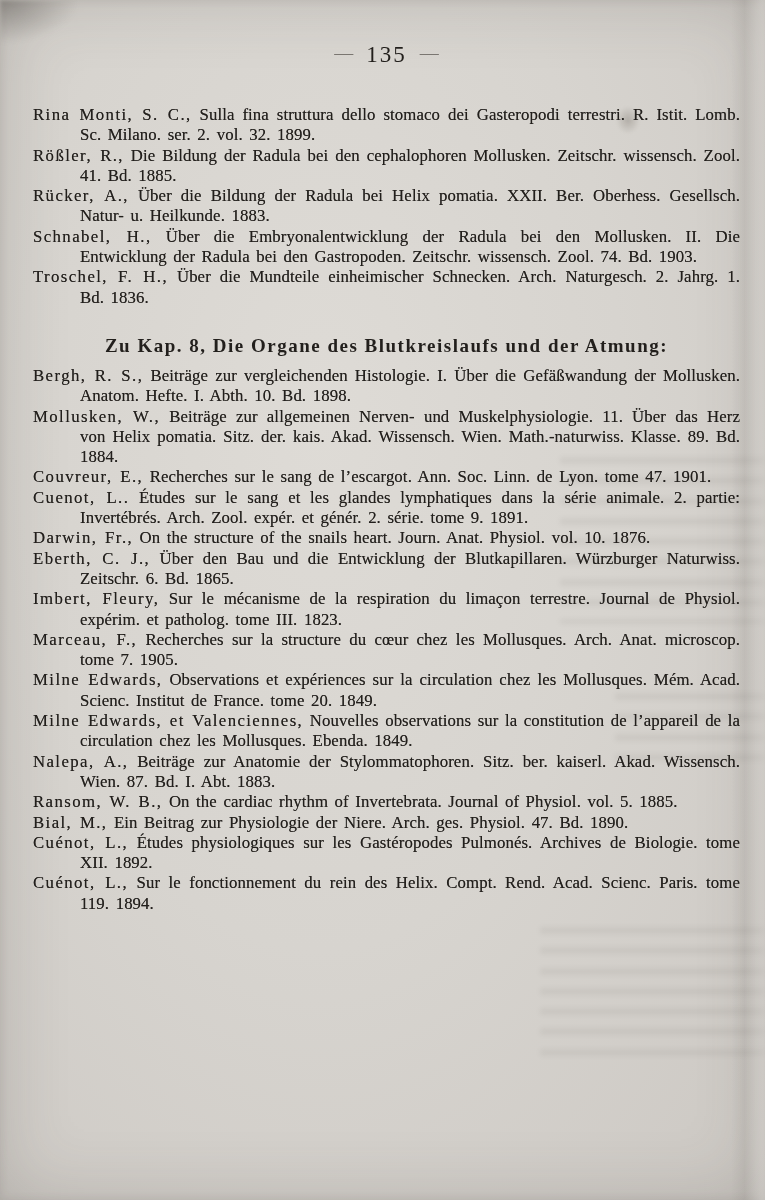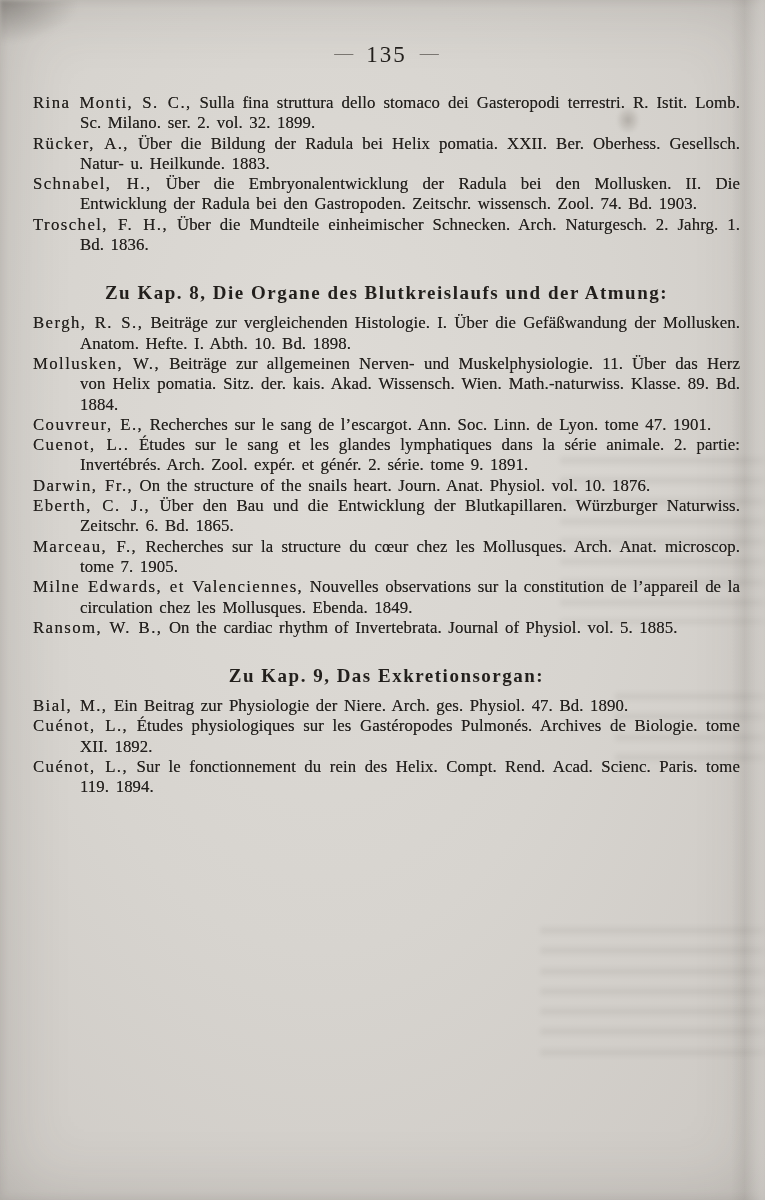--- a/index.html
+++ b/index.html
@@ -47,21 +47,21 @@
   }
   
   .content {
     position: absolute; z-index: 2;
     left: 33px; top: 0;
     width: 707px;
   }
   .page-header {
     text-align: center;
     padding-top: 42px;
-    margin-bottom: 24px;
+    margin-bottom: 36px;
     font-size: 23px;
     line-height: 26px;
   }
   .page-number { letter-spacing: 2px; }
   .dash {
     color: var(--faded-ink, #76726d);
     font-size: 19px;
     margin: 0 13px;
     position: relative; top: -3px;
   }
@@ -96,32 +96,35 @@
   <div class="artifact ghost ghost-1"></div>
   <div class="artifact ghost ghost-2"></div>
   <div class="artifact ghost ghost-3"></div>
   <div class="artifact edge-right"></div>
 
   <div class="content">
     <div class="page-header"><span class="dash">—</span><span class="page-number">135</span><span class="dash">—</span></div>
 
     <div id="sections">
         <p class="entry"><span class="author">Rina Monti, S. C.,</span> <span class="entry-text">Sulla fina struttura dello stomaco dei Gasteropodi terrestri. R. Istit. Lomb. Sc. Milano. ser. 2. vol. 32. 1899.</span></p>
+        <p class="entry"><span class="author">Rößler, R.,</span> <span class="entry-text">Die Bildung der Radula bei den cephalophoren Mollusken. Zeitschr. wissensch. Zool. 41. Bd. 1885.</span></p>
         <p class="entry"><span class="author">Rücker, A.,</span> <span class="entry-text">Über die Bildung der Radula bei Helix pomatia. XXII. Ber. Oberhess. Gesellsch. Natur- u. Heilkunde. 1883.</span></p>
         <p class="entry"><span class="author">Schnabel, H.,</span> <span class="entry-text">Über die Embryonalentwicklung der Radula bei den Mollusken. II. Die Entwicklung der Radula bei den Gastropoden. Zeitschr. wissensch. Zool. 74. Bd. 1903.</span></p>
         <p class="entry"><span class="author">Troschel, F. H.,</span> <span class="entry-text">Über die Mundteile einheimischer Schnecken. Arch. Naturgesch. 2. Jahrg. 1. Bd. 1836.</span></p>
         <h2 class="section-heading">Zu Kap. 8, Die Organe des Blutkreislaufs und der Atmung:</h2>
         <p class="entry"><span class="author">Bergh, R. S.,</span> <span class="entry-text">Beiträge zur vergleichenden Histologie. I. Über die Gefäßwandung der Mollusken. Anatom. Hefte. I. Abth. 10. Bd. 1898.</span></p>
         <p class="entry"><span class="author">Mollusken, W.,</span> <span class="entry-text">Beiträge zur allgemeinen Nerven- und Muskelphysiologie. 11. Über das Herz von Helix pomatia. Sitz. der. kais. Akad. Wissensch. Wien. Math.-naturwiss. Klasse. 89. Bd. 1884.</span></p>
         <p class="entry"><span class="author">Couvreur, E.,</span> <span class="entry-text">Recherches sur le sang de l’escargot. Ann. Soc. Linn. de Lyon. tome 47. 1901.</span></p>
         <p class="entry"><span class="author">Cuenot, L..</span> <span class="entry-text">Études sur le sang et les glandes lymphatiques dans la série animale. 2. partie: Invertébrés. Arch. Zool. expér. et génér. 2. série. tome 9. 1891.</span></p>
         <p class="entry"><span class="author">Darwin, Fr.,</span> <span class="entry-text">On the structure of the snails heart. Journ. Anat. Physiol. vol. 10. 1876.</span></p>
         <p class="entry"><span class="author">Eberth, C. J.,</span> <span class="entry-text">Über den Bau und die Entwicklung der Blutkapillaren. Würzburger Naturwiss. Zeitschr. 6. Bd. 1865.</span></p>
+        <p class="entry"><span class="author">Imbert, Fleury,</span> <span class="entry-text">Sur le mécanisme de la respiration du limaçon terrestre. Journal de Physiol. expérim. et patholog. tome III. 1823.</span></p>
         <p class="entry"><span class="author">Marceau, F.,</span> <span class="entry-text">Recherches sur la structure du cœur chez les Mollusques. Arch. Anat. microscop. tome 7. 1905.</span></p>
+        <p class="entry"><span class="author">Milne Edwards,</span> <span class="entry-text">Observations et expériences sur la circulation chez les Mollusques. Mém. Acad. Scienc. Institut de France. tome 20. 1849.</span></p>
         <p class="entry"><span class="author">Milne Edwards, et Valenciennes,</span> <span class="entry-text">Nouvelles observations sur la constitution de l’appareil de la circulation chez les Mollusques. Ebenda. 1849.</span></p>
+        <p class="entry"><span class="author">Nalepa, A.,</span> <span class="entry-text">Beiträge zur Anatomie der Stylommatophoren. Sitz. ber. kaiserl. Akad. Wissensch. Wien. 87. Bd. I. Abt. 1883.</span></p>
         <p class="entry"><span class="author">Ransom, W. B.,</span> <span class="entry-text">On the cardiac rhythm of Invertebrata. Journal of Physiol. vol. 5. 1885.</span></p>
-        <h2 class="section-heading">Zu Kap. 9, Das Exkretionsorgan:</h2>
         <p class="entry"><span class="author">Bial, M.,</span> <span class="entry-text">Ein Beitrag zur Physiologie der Niere. Arch. ges. Physiol. 47. Bd. 1890.</span></p>
         <p class="entry"><span class="author">Cuénot, L.,</span> <span class="entry-text">Études physiologiques sur les Gastéropodes Pulmonés. Archives de Biologie. tome XII. 1892.</span></p>
         <p class="entry"><span class="author">Cuénot, L.,</span> <span class="entry-text">Sur le fonctionnement du rein des Helix. Compt. Rend. Acad. Scienc. Paris. tome 119. 1894.</span></p>
       </div>
   </div>
 </div>
 
 </body></html>

